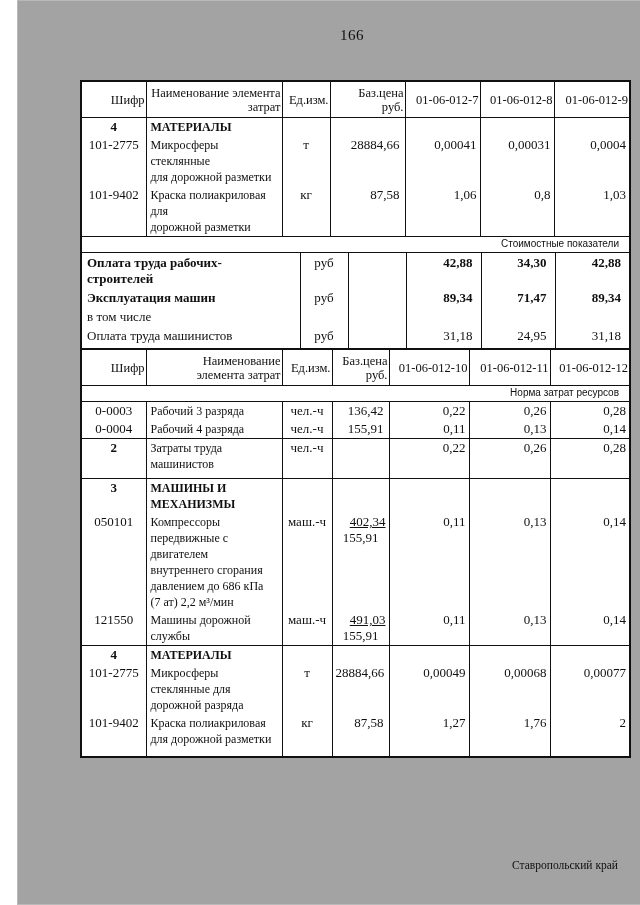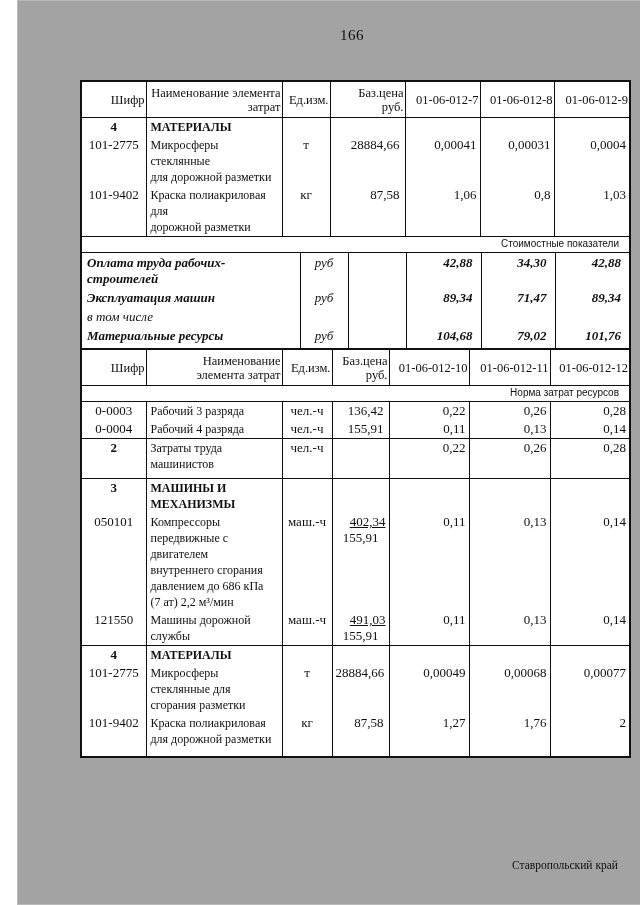--- a/index.html
+++ b/index.html
@@ -44,21 +44,21 @@
   td.num  { text-align:right; padding-right:3px; }
   td.num8 { text-align:right; padding-right:8px; }
   td.price-r { text-align:right; padding-right:5px; }
   .b { font-weight:bold; }
 
   .band, td.band {
     border-top:1px solid #101010; border-bottom:1px solid #101010;
     font-family:"Liberation Sans", sans-serif; font-size:10px; line-height:12px;
     text-align:right; padding:1px 10px 2px 3px; height:12px;
   }
-  .costs td { padding-top:2px;font-style:italic; }
+  .costs td { padding-top:2px; }
   .costs td.cost-label { white-space:pre-line; padding-left:5px; }
   tr.h37 td { height:37px; }
   tr.padb td { padding-bottom:9px; }
   td.frac { text-align:center; }
   .frac-num { display:block; text-decoration:underline;text-align:right; }
   .frac-den { display:block; }
 </style>
 </head>
 <body>
 
@@ -152,20 +152,28 @@
           <td class="num8 b">71,47</td>
           <td class="num8 b">89,34</td>
         </tr>
         <tr>
           <td class="cost-label">в том числе</td>
           <td class="c"></td>
           <td></td>
           <td class="num8"></td>
           <td class="num8"></td>
           <td class="num8"></td>
+        </tr>
+        <tr>
+          <td class="cost-label">Оплата труда машинистов</td>
+          <td class="c">руб</td>
+          <td></td>
+          <td class="num8">31,18</td>
+          <td class="num8">24,95</td>
+          <td class="num8">31,18</td>
         </tr>
         <tr>
           <td class="cost-label b">Материальные ресурсы</td>
           <td class="c">руб</td>
           <td></td>
           <td class="num8 b">104,68</td>
           <td class="num8 b">79,02</td>
           <td class="num8 b">101,76</td>
         </tr>
         <tr>
@@ -286,21 +294,21 @@
           <td></td>
           <td></td>
           <td></td>
           <td></td>
           <td></td>
         </tr>
         <tr>
           <td class="c">101-2775</td>
           <td class="name">Микросферы
 стеклянные для
-сгорания разметки</td>
+дорожной разряда</td>
           <td class="c">т</td>
           <td class="price-r">28884,66</td>
           <td class="num">0,00049</td>
           <td class="num">0,00068</td>
           <td class="num">0,00077</td>
         </tr>
         <tr class="padb">
           <td class="c">101-9402</td>
           <td class="name">Краска полиакриловая
 для дорожной разметки</td>

